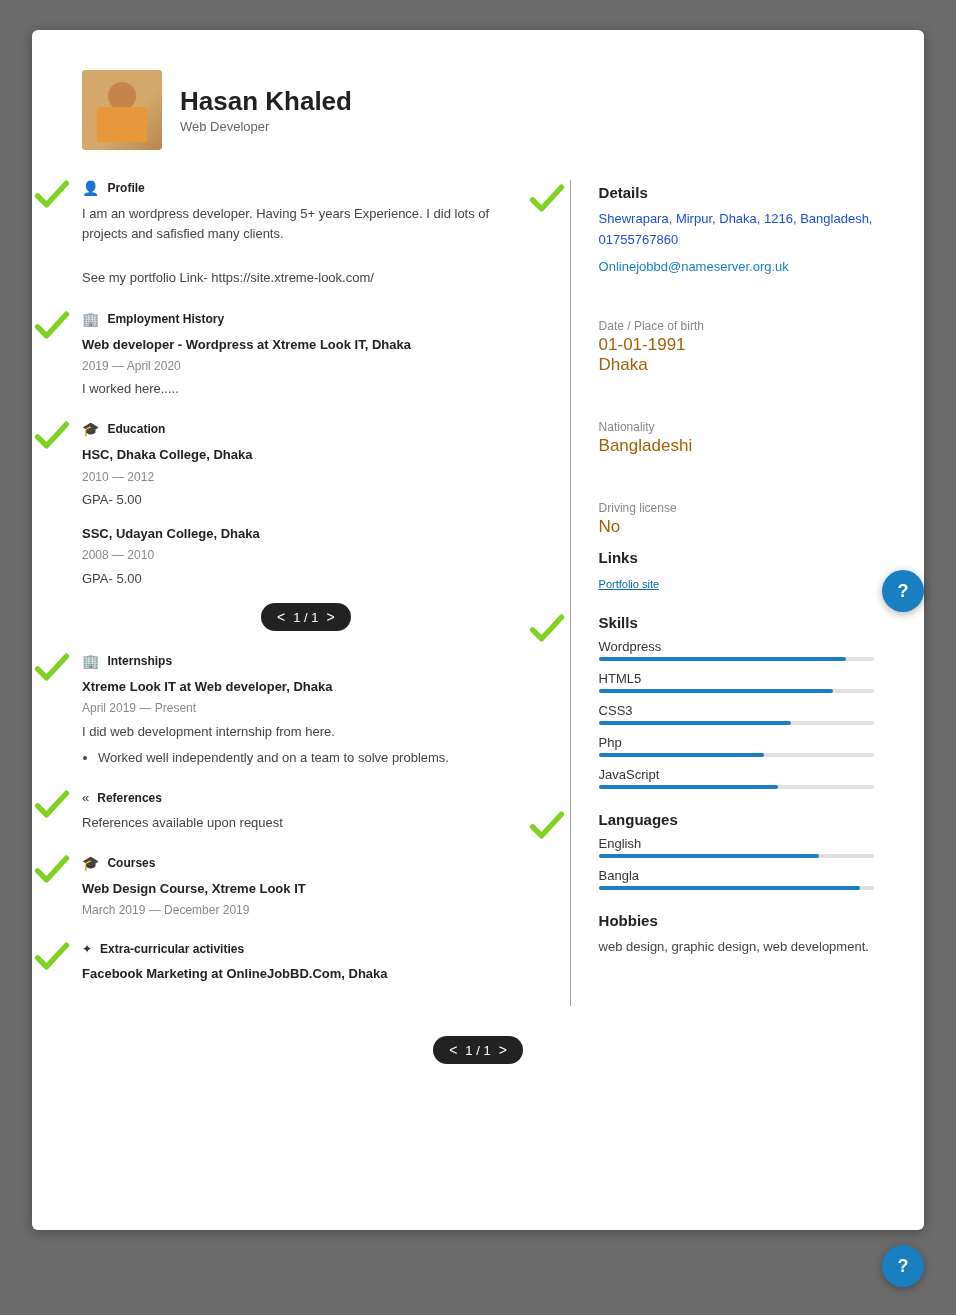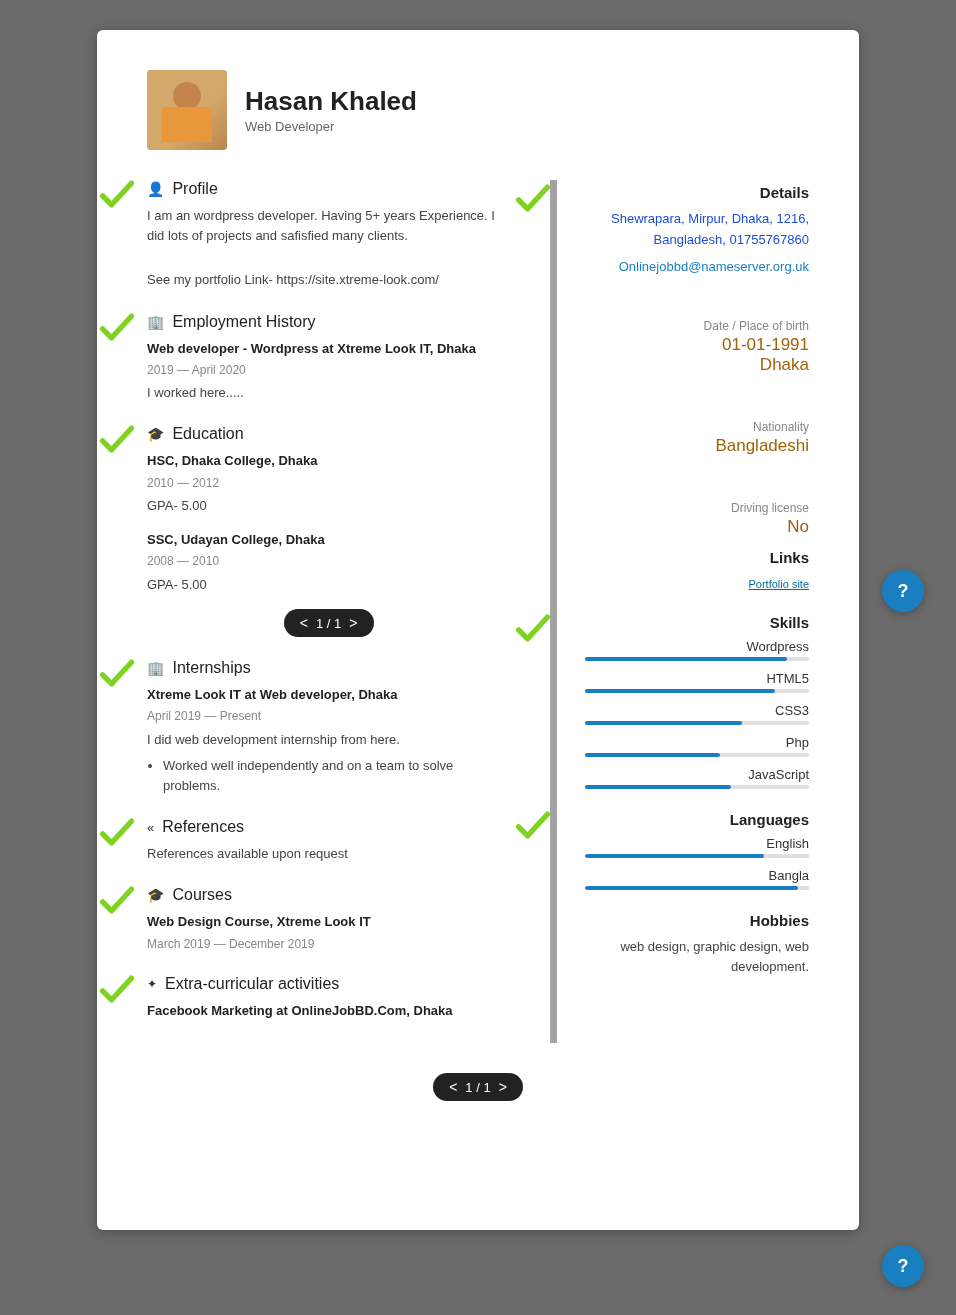--- a/index.html
+++ b/index.html
@@ -8,21 +8,21 @@
       font-family: Arial, sans-serif;
       min-height: 1315px;
       display: flex;
       flex-direction: column;
       align-items: center;
       justify-content: flex-start;
       padding: 30px 20px 60px;
     }
     .page-container {
       background: #fff;
-      width: 762px;
+      width: 892px;
       min-height: 1200px;
       border-radius: 6px;
       padding: 40px 50px;
       position: relative;
       box-shadow: 0 2px 12px rgba(0,0,0,0.3);
     }
     
     .header {
       display: flex;
       align-items: center;
@@ -81,42 +81,41 @@
     
     .main-layout {
       display: flex;
       gap: 40px;
     }
     .left-col {
       flex: 1.3;
     }
     .right-col {
       flex: 0.8;
-      border-left: 7px solid #a3a3a3;
+      border-left: 1px solid #a3a3a3;
       padding-left: 28px;
-      text-align: right;
     }
     
     .section {
       margin-bottom: 22px;
       position: relative;
     }
     .section-header {
       display: flex;
       align-items: center;
       margin-bottom: 8px;
     }
     .section-icon {
       font-size: 14px;
       margin-right: 8px;
       color: #333;
     }
     .section-title {
-      font-size: 16px;
-      font-weight: normal;
+      font-size: 12px;
+      font-weight: bold;
       color: #222;
     }
     .section-body {
       font-size: 13px;
       color: #444;
       line-height: 1.55;
     }
     .section-body p { margin-bottom: 4px; }
     
     .entry-title {

